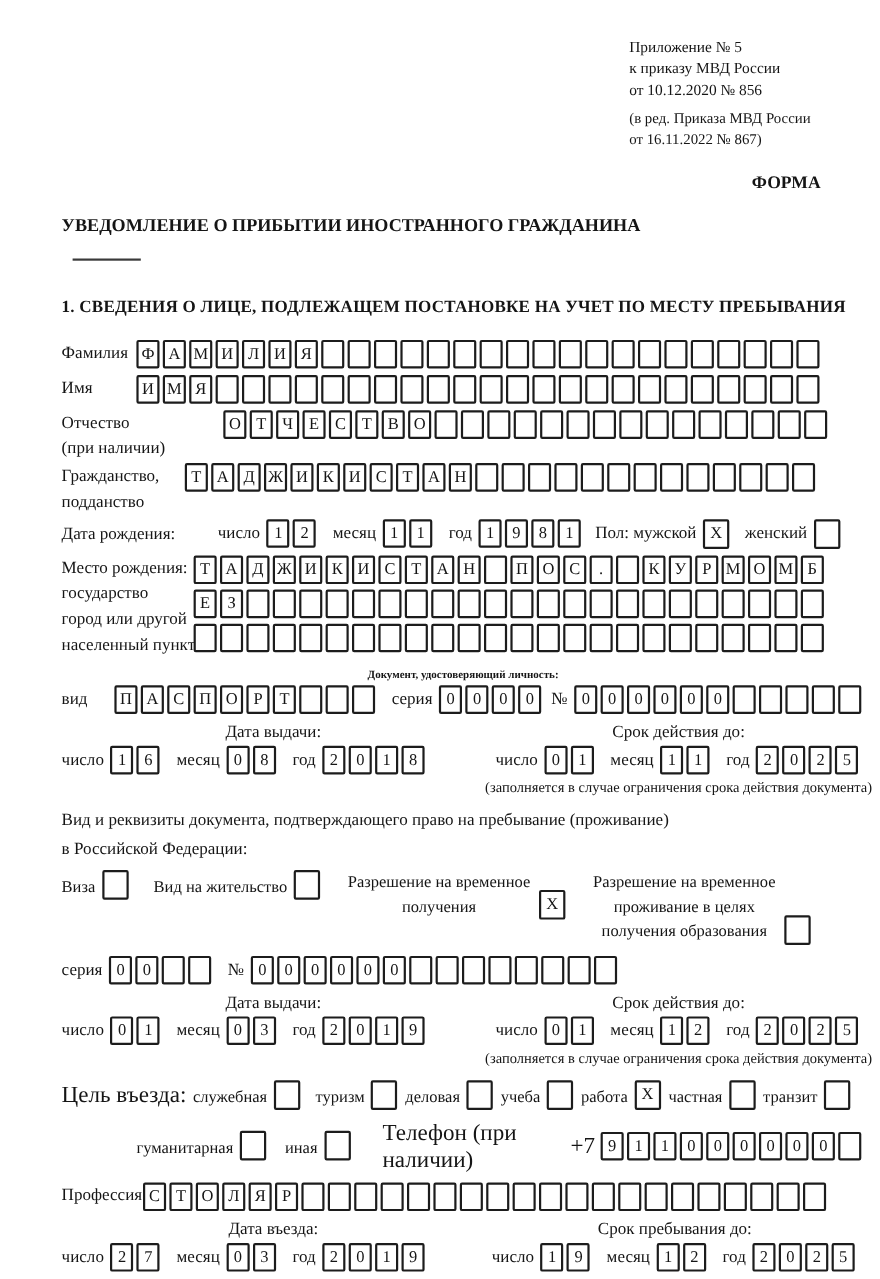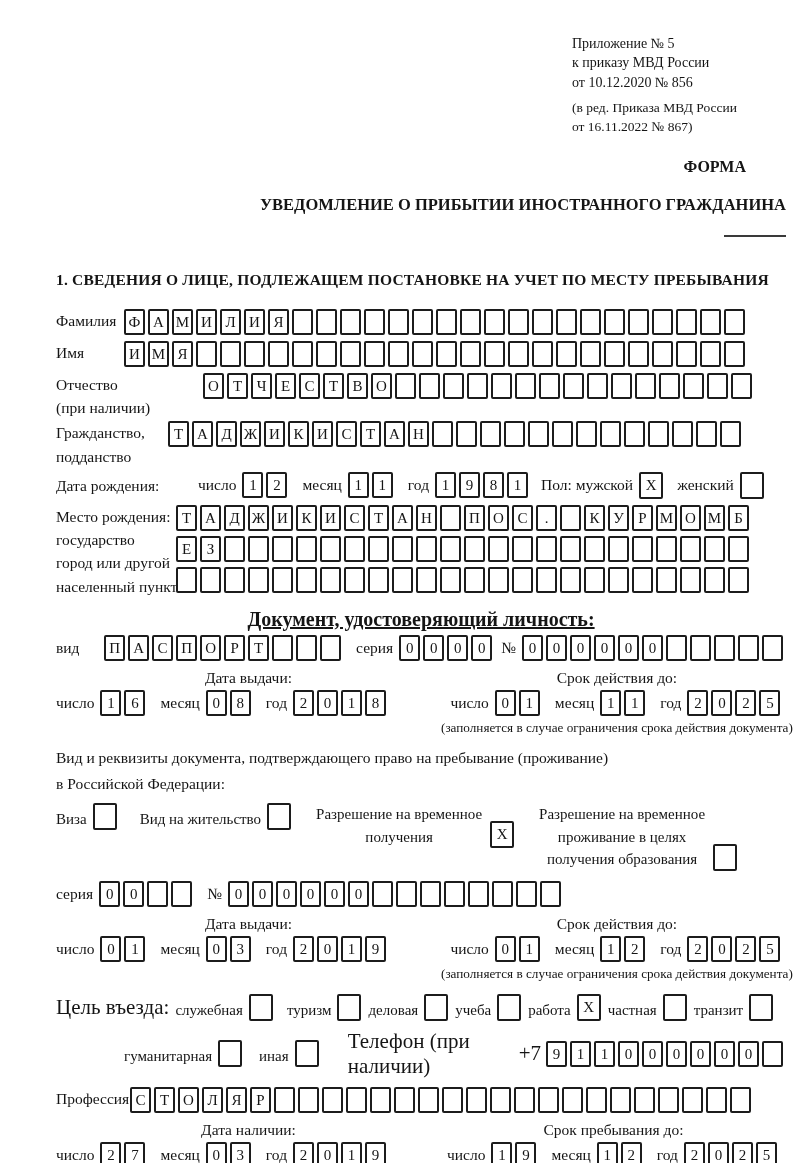--- a/index.html
+++ b/index.html
@@ -5,21 +5,21 @@
   html,body{margin:0;padding:0;background:#fff;}
   body{width:800px;height:1163px;overflow:hidden;color:#151515;
        font-family:"Liberation Serif","DejaVu Serif",serif;}
   .page{box-sizing:border-box;width:800px;height:1163px;padding:34px 14px 0 56px;}
 
   
   .ref{width:196px;margin-left:auto;margin-right:18px;font-size:14px;line-height:1.38;}
   .ref .grp2{margin-top:7px;font-size:13.5px;}
   .forma{text-align:right;margin:22px 40px 0 0;font-weight:bold;font-size:16px;}
 
-  .title{text-align:right;font-weight:bold;font-size:16.5px;line-height:1.6;margin-top:16px;}
+  .title{text-align:left;font-weight:bold;font-size:16.5px;line-height:1.6;margin-top:16px;}
   .blank-line{display:inline-block;width:62px;height:2px;background:#3a3a3a;margin-left:10px;vertical-align:baseline;}
   .sec-heading{font-weight:bold;font-size:15.5px;margin-top:26px;letter-spacing:0.2px;}
 
   
   .frow{display:flex;align-items:flex-start;margin-top:6px;white-space:nowrap;}
   .lbl{font-size:15.5px;line-height:1.5;}
   .lbl-col{flex:0 0 auto;}
   .cells{display:flex;flex-wrap:nowrap;flex:0 0 auto;}
   .cell{box-sizing:border-box;flex:0 0 auto;width:21px;height:26px;border:2px solid #1c1c1c;
         border-radius:2px;margin-right:3px;text-align:center;font-size:15px;line-height:22px;background:#fff;}
@@ -30,21 +30,21 @@
   
   .dates{display:flex;margin-top:8px;}
   .dg-left{flex:0 0 385px;}
   .dg-right{flex:1 1 auto;}
   .dg-title{text-align:center;font-size:15.5px;}
   .dg-line{display:flex;align-items:center;margin-top:3px;}
   .dlab{font-size:15.5px;margin-right:6px;}
   .dgap{margin-left:12px;}
   .note{font-size:13.2px;margin-top:4px;text-align:center;white-space:nowrap;}
 
-  .doc-heading{text-align:center;font-weight:bold;font-size:20px;margin-top:10px;text-decoration:underline;}
+  .doc-heading{text-align:center;font-weight:bold;font-size:10px;margin-top:10px;}
 
   
   .opts{display:flex;align-items:flex-start;margin-top:8px;}
   .opt{display:flex;align-items:flex-end;margin-right:9px;}
   .opt .olab{font-size:15px;margin-right:6px;line-height:1.4;}
   .opt-ml{text-align:center;font-size:15px;line-height:1.5;margin-right:8px;}
   .p15{font-size:21px;}
   .mt10{margin-top:10px;}
 </style>
 </head>
@@ -590,21 +590,21 @@
         <span class="cell"></span>
         <span class="cell"></span>
         <span class="cell"></span>
         <span class="cell"></span>
         <span class="cell"></span>
       </span>
   </div>
 
   <div class="dates">
     <div class="dg-left">
-      <div class="dg-title">Дата наличии:</div>
+      <div class="dg-title">Дата въезда:</div>
       <div class="dg-line">
         <span class="dlab">число</span>
         <span class="cells">
             <span class="cell">2</span>
             <span class="cell">7</span>
           </span>
         <span class="dlab dgap">месяц</span>
         <span class="cells">
             <span class="cell">0</span>
             <span class="cell">3</span>

